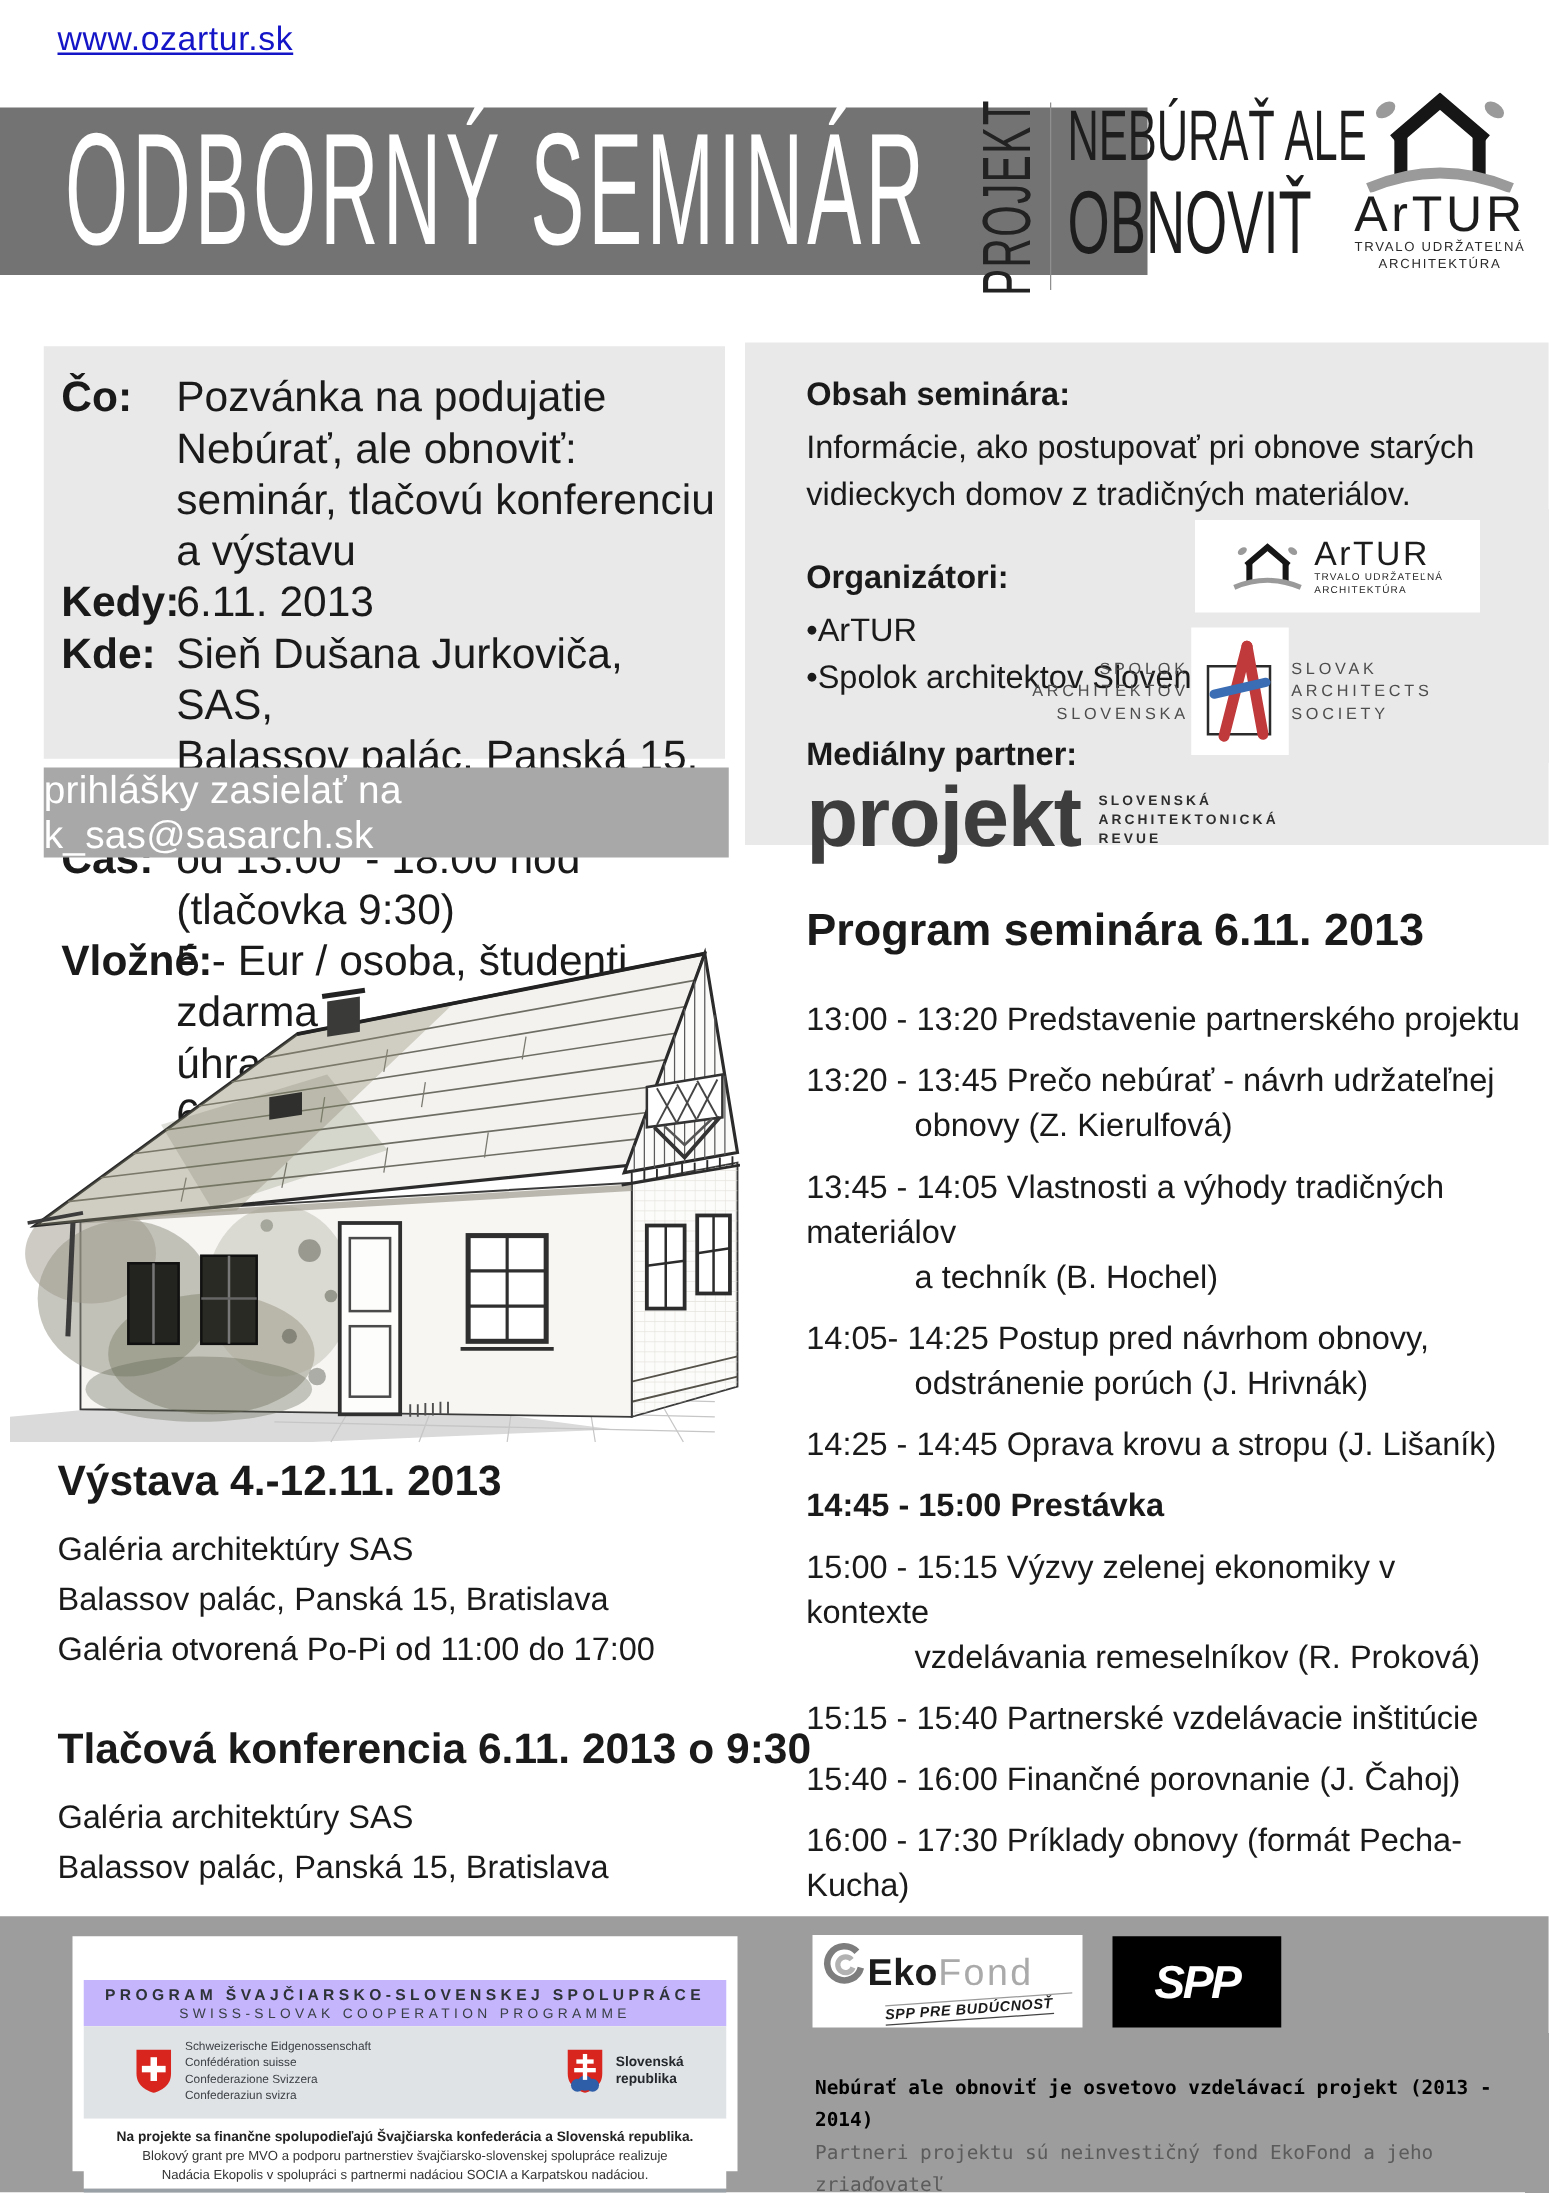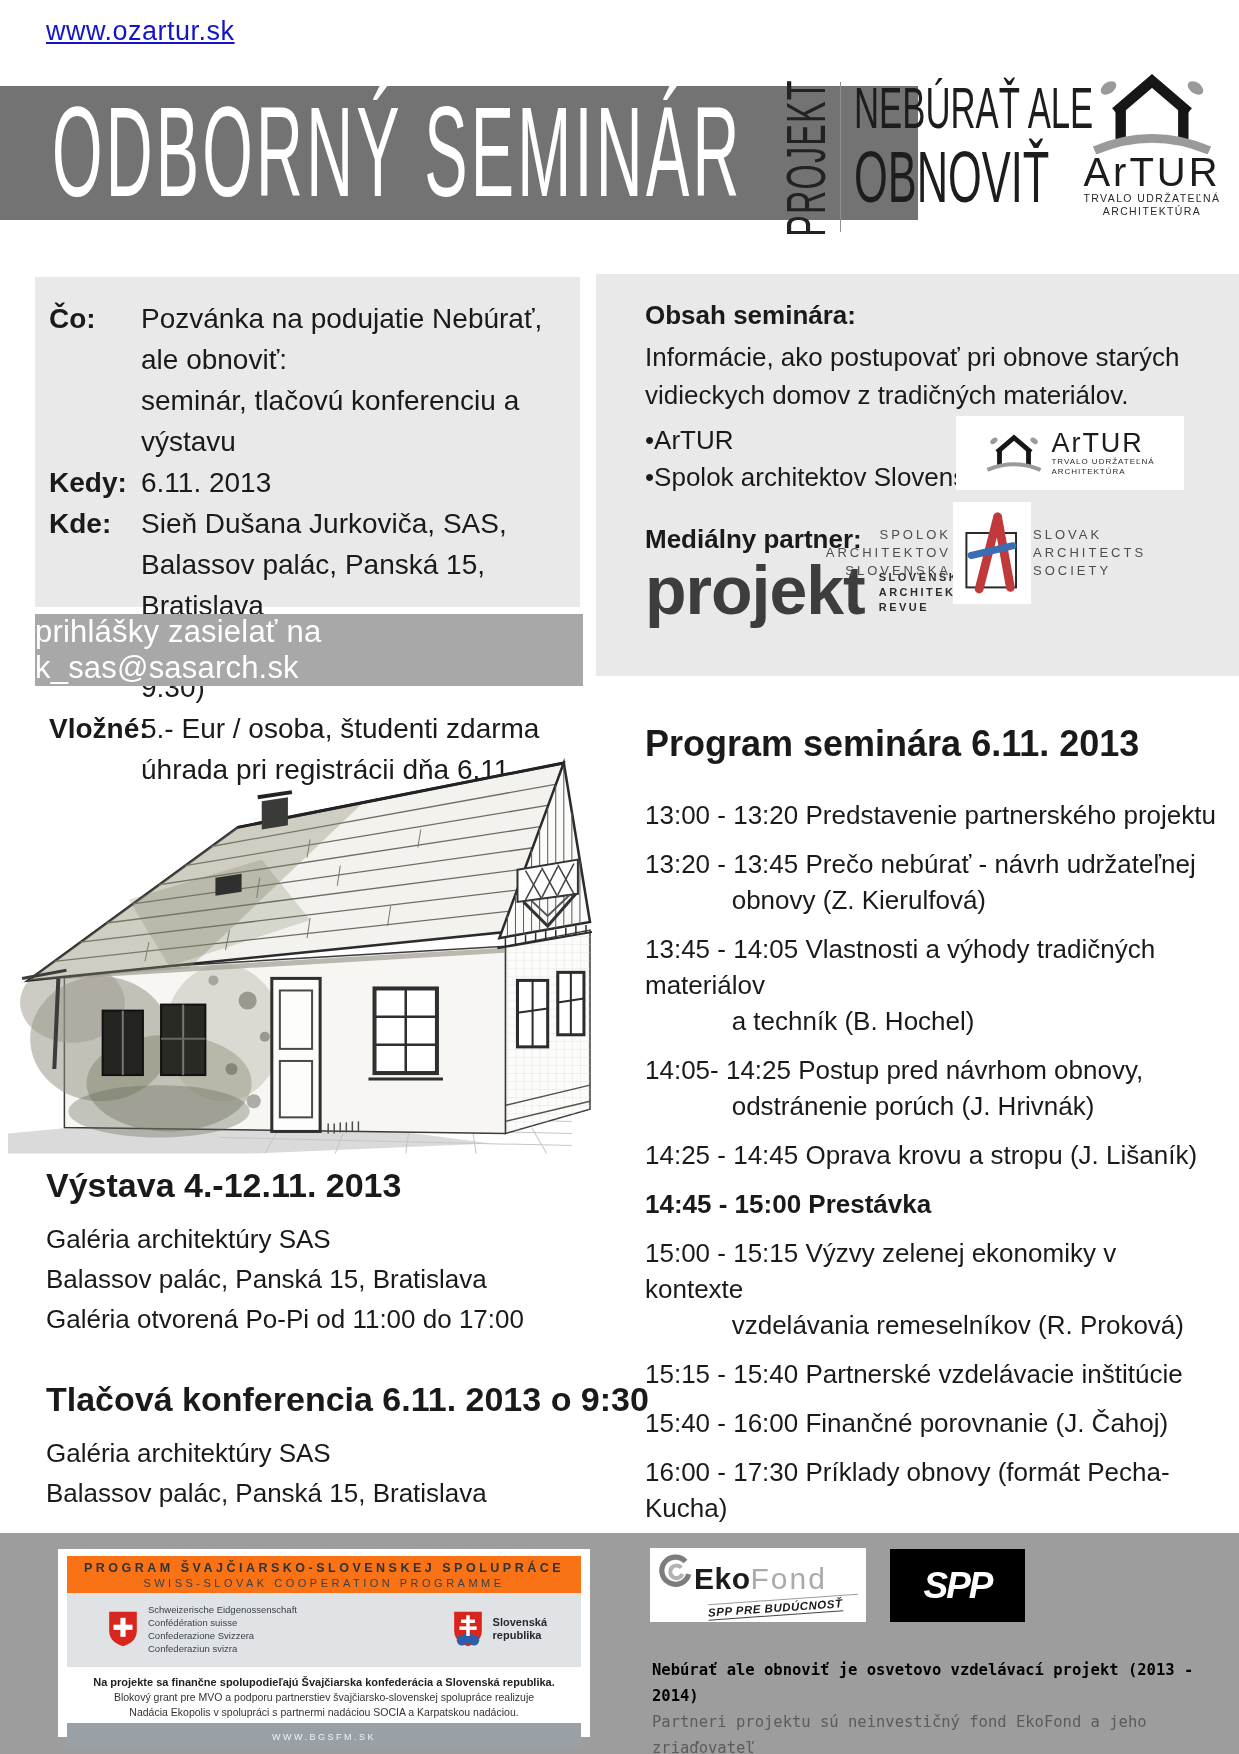--- a/index.html
+++ b/index.html
@@ -40,21 +40,21 @@
   .artur{display:flex;flex-direction:column;align-items:center;}
   .artur-hdr{position:absolute;left:286px;top:0px;width:172px;}
   .artur .nm{font-size:40px;letter-spacing:3px;color:#1c1c1c;line-height:1;margin-top:-2px;}
   .artur .tg{font-size:10.5px;letter-spacing:1.4px;color:#2a2a2a;text-align:center;line-height:13px;white-space:pre-line;}
 
   
   .info-panel{
     position:absolute;left:35px;top:277px;width:545px;height:330px;background:#e9e9e9;
     padding:21px 0 0 14px;box-sizing:border-box;
   }
-  .info-row{display:grid;grid-template-columns:92px 1fr;font-size:28px;line-height:41px;}
+  .info-row{display:grid;grid-template-columns:92px 1fr;font-size:34px;line-height:41px;}
   .info-row .lab{font-weight:bold;}
 
   
   .apply-banner{
     position:absolute;left:35px;top:614px;width:548px;height:72px;background:#a8a8a8;
     display:flex;align-items:center;justify-content:center;
   }
   .apply-banner .txt{color:#ffffff;font-size:31px;letter-spacing:.2px;}
 
   
@@ -95,21 +95,21 @@
   .sec{position:absolute;left:46px;}
   .sec .stitle{font-size:34px;font-weight:bold;margin-bottom:14px;}
   .sec .slines{font-size:26px;line-height:40px;}
   .sec.vystava{top:1166px;}
   .sec.tlacova{top:1380px;}
 
   
   .footer{position:absolute;left:0;top:1533px;width:1239px;height:221px;background:#9d9d9d;}
 
   .swiss-box{position:absolute;left:58px;top:16px;width:532px;height:188px;background:#ffffff;box-sizing:border-box;padding:7px 9px;}
-  .swiss-head{background:#f97316;text-align:center;padding:5px 0 4px;}
+  .swiss-head{background:#c4b5fd;text-align:center;padding:5px 0 4px;margin-top:28px;}
   .swiss-head .h1{font-size:12.5px;font-weight:bold;letter-spacing:3.5px;color:#2e3338;}
   .swiss-head .h2{font-size:11px;letter-spacing:3.5px;color:#3a4046;margin-top:2px;}
   .swiss-mid{background:#e0e3e6;display:flex;align-items:center;justify-content:space-between;padding:10px 34px 12px 40px;gap:20px;}
   .coat-item{display:flex;align-items:center;gap:9px;}
   .swiss-lines{font-size:9.5px;color:#3c4146;line-height:13px;white-space:pre-line;}
   .slovak-lines{font-size:11px;font-weight:bold;color:#24282c;line-height:13px;white-space:pre-line;}
   .swiss-note{background:#ffffff;text-align:center;padding:8px 0 3px;}
   .swiss-note .nb{font-size:11px;font-weight:bold;color:#222;line-height:15px;}
   .swiss-note .nl{font-size:10.5px;color:#333;line-height:15px;}
   .swiss-web{background:#99a1a7;text-align:center;padding:3px 0;}
@@ -193,20 +193,21 @@
 </div>
 
 <div class="apply-banner">
   <span class="txt">prihlášky zasielať na k_sas@sasarch.sk</span>
 </div>
 
 <div class="content-panel">
   <div class="h">Obsah seminára:</div>
   <div class="p pre">Informácie, ako postupovať pri obnove starých
 vidieckych domov z tradičných materiálov.</div>
+  <div class="h mp-head" style="margin-top:30px;">Organizátori:</div>
   <div class="org-list">
     <div>•ArTUR</div>
     <div>•Spolok architektov Slovenska</div>
   </div>
   <div class="h mp-head">Mediálny partner:</div>
   <div class="projekt-row">
     <span class="projekt-word">projekt</span>
     <span class="projekt-sub">SLOVENSKÁ
 ARCHITEKTONICKÁ
 REVUE</span>

